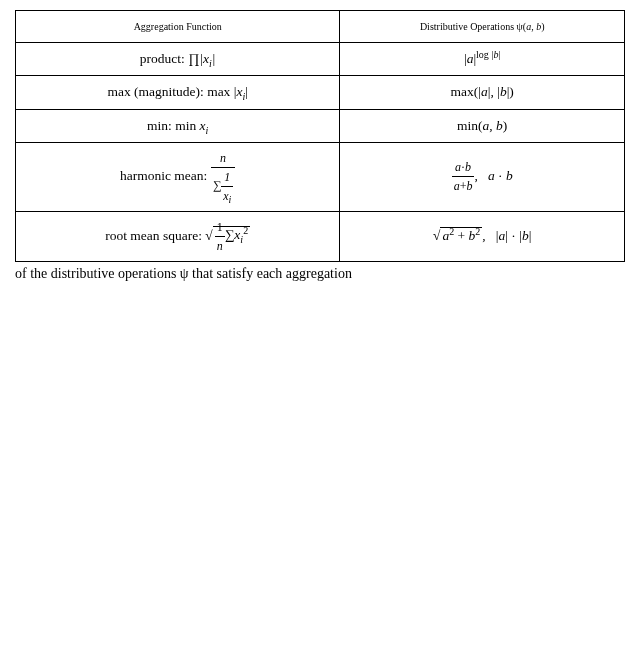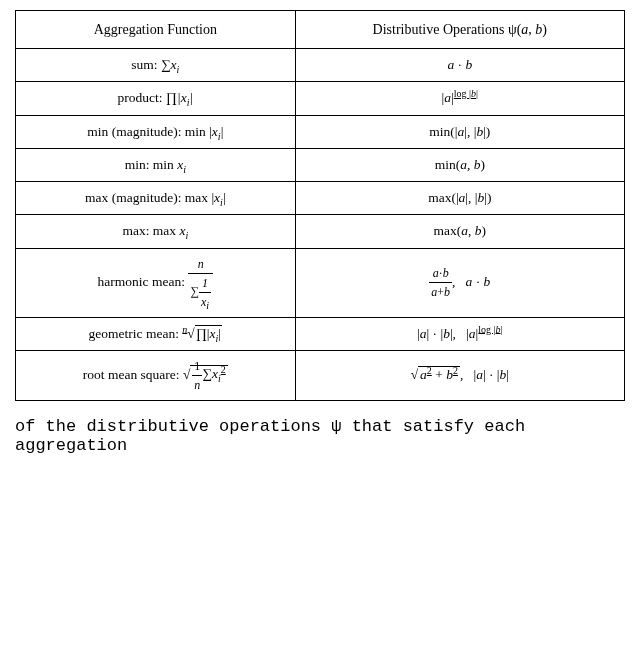--- a/index.html
+++ b/index.html
@@ -24,21 +24,21 @@
     }
     th, td {
       border: 1px solid #000;
       padding: 6px 10px;
       text-align: center;
       vertical-align: middle;
       line-height: 1.5;
     }
     th {
       font-weight: normal;
-      font-size: 14px;
+      font-size: 10px;
       padding: 8px 10px;
     }
     td {
       font-size: 13.5px;
     }
     .math {
       font-style: italic;
     }
     .math-frac {
       display: inline-block;
@@ -50,122 +50,90 @@
       border-bottom: 1px solid #000;
       padding: 0 2px;
       font-size: 12px;
     }
     .math-frac .den {
       display: block;
       padding: 0 2px;
       font-size: 12px;
     }
     .bottom-text {
-      margin-top: 16px;
-      font-size: 17px;
-      font-family: Liberation Mono, monospace;
+      margin-top: 4px;
+      font-size: 14px;
+      font-family: Liberation Serif, serif;
     }
-    sup { font-size: 10px; vertical-align: super; line-height: 0; text-decoration: underline; }
+    sup { font-size: 10px; vertical-align: super; line-height: 0; }
     sub { font-size: 10px; vertical-align: sub; line-height: 0; }
   </style>
 </head>
 <body>
 
 <div class="table-container">
   <table>
     <thead>
       <tr>
         <th>
           Aggregation Function
         </th>
         <th>
           Distributive Operations ψ(<i>a</i>, <i>b</i>)
         </th>
       </tr>
     </thead>
     <tbody>
 
 
-      <tr>
-        <td>
-          sum: <span class="math">∑<i>x<sub>i</sub></i></span>
-        </td>
-        <td>
-          <i>a</i> · <i>b</i>
-        </td>
-      </tr>
 
       <tr>
         <td>
           product: <span class="math">∏|<i>x<sub>i</sub></i>|</span>
         </td>
         <td>
           |<i>a</i>|<sup>log |<i>b</i>|</sup>
         </td>
       </tr>
 
+
       <tr>
         <td>
-          min (magnitude): min |<i>x<sub>i</sub></i>|
+          max (magnitude): max |<i>x<sub>i</sub></i>|
         </td>
         <td>
-          min(|<i>a</i>|, |<i>b</i>|)
+          max(|<i>a</i>|, |<i>b</i>|)
         </td>
       </tr>
 
       <tr>
         <td>
           min: min <i>x<sub>i</sub></i>
         </td>
         <td>
           min(<i>a</i>, <i>b</i>)
         </td>
       </tr>
 
-      <tr>
-        <td>
-          max (magnitude): max |<i>x<sub>i</sub></i>|
-        </td>
-        <td>
-          max(|<i>a</i>|, |<i>b</i>|)
-        </td>
-      </tr>
-
-      <tr>
-        <td>
-          max: max <i>x<sub>i</sub></i>
-        </td>
-        <td>
-          max(<i>a</i>, <i>b</i>)
-        </td>
-      </tr>
 
       <tr>
         <td>
           harmonic mean:
           <span class="math">
             <span class="math-frac">
               <span class="num"><i>n</i></span>
               <span class="den">∑<span class="math-frac" style="font-size:11px"><span class="num">1</span><span class="den"><i>x<sub>i</sub></i></span></span></span>
             </span>
           </span>
         </td>
         <td>
           <span class="math-frac" style="font-size:12px"><span class="num"><i>a</i>·<i>b</i></span><span class="den"><i>a</i>+<i>b</i></span></span>,&nbsp;&nbsp;&nbsp;<i>a</i> · <i>b</i>
         </td>
       </tr>
 
-      <tr>
-        <td>
-          geometric mean: <sup><i>n</i></sup>√<span style="border-top:1.5px solid #000; padding:0 1px">∏|<i>x<sub>i</sub></i>|</span>
-        </td>
-        <td>
-          |<i>a</i>| · |<i>b</i>|,&nbsp;&nbsp;&nbsp;|<i>a</i>|<sup>log |<i>b</i>|</sup>
-        </td>
-      </tr>
 
       <tr>
         <td>
           root mean square:
           √<span style="border-top:1.5px solid #000; padding:0 2px"><span class="math-frac"><span class="num">1</span><span class="den"><i>n</i></span></span>∑<i>x<sub>i</sub></i><sup>2</sup></span>
         </td>
         <td>
           √<span style="border-top:1.5px solid #000; padding:0 2px"><i>a</i><sup>2</sup> + <i>b</i><sup>2</sup></span>,&nbsp;&nbsp;&nbsp;|<i>a</i>| · |<i>b</i>|
         </td>
       </tr>

